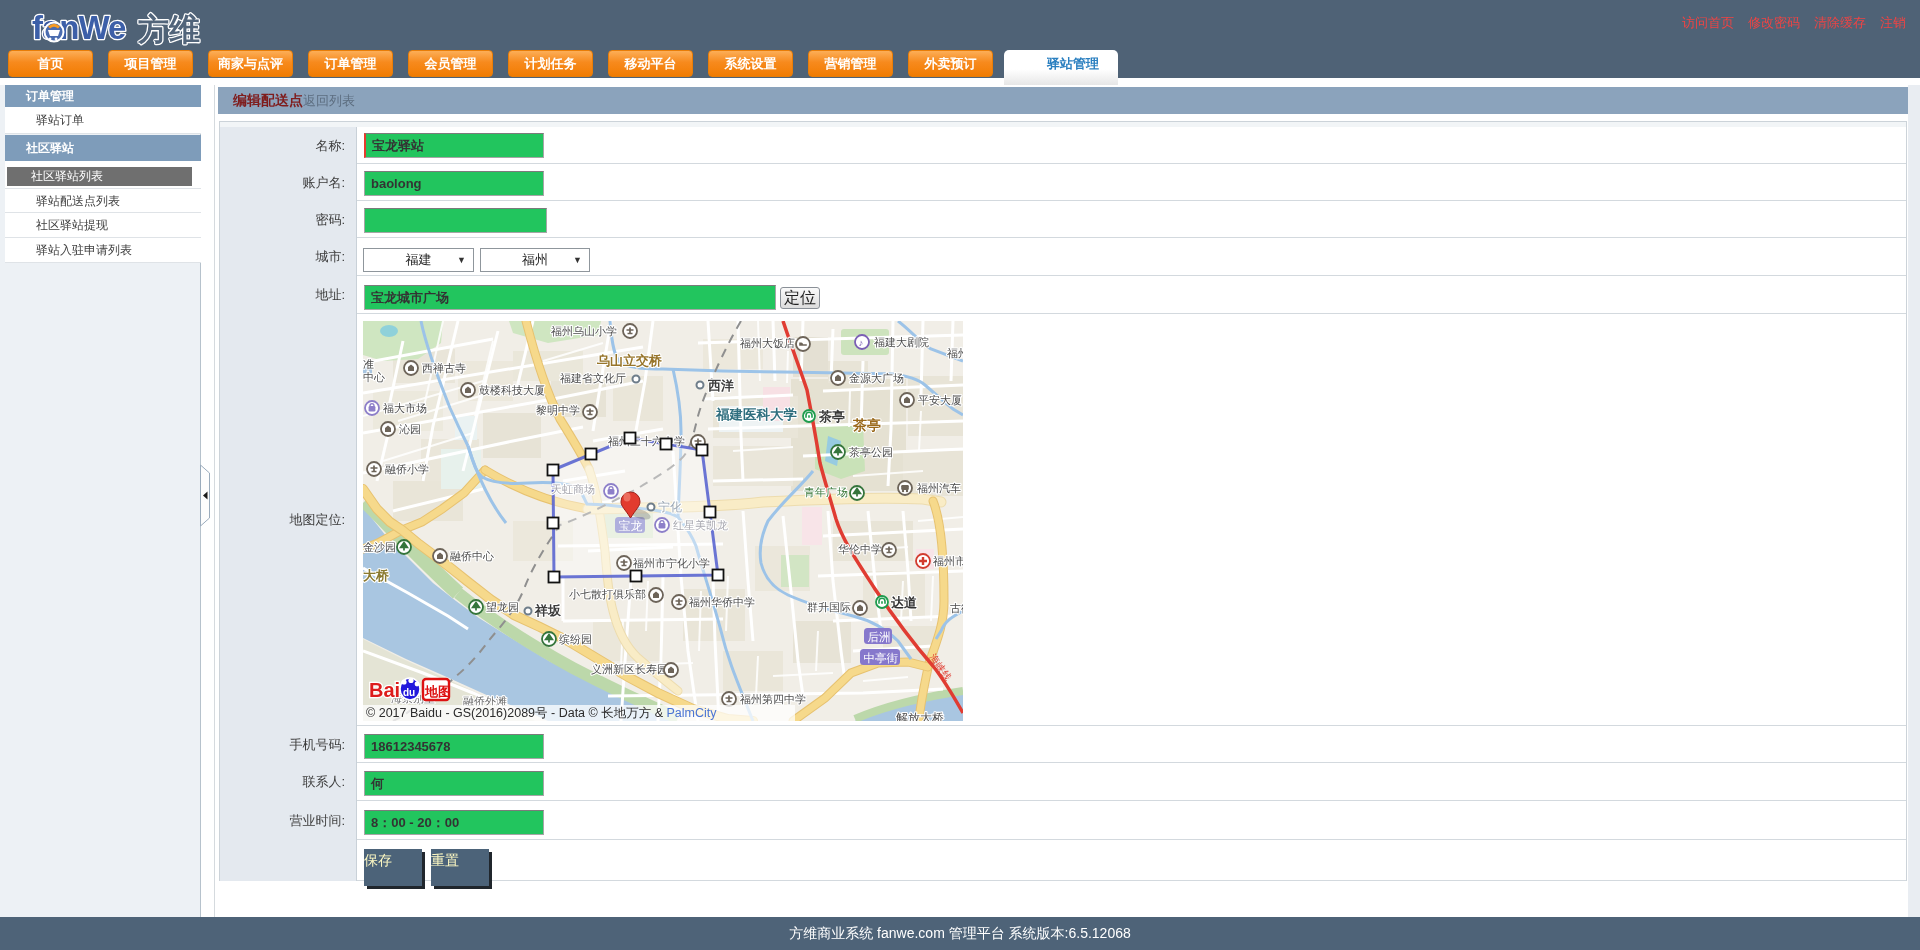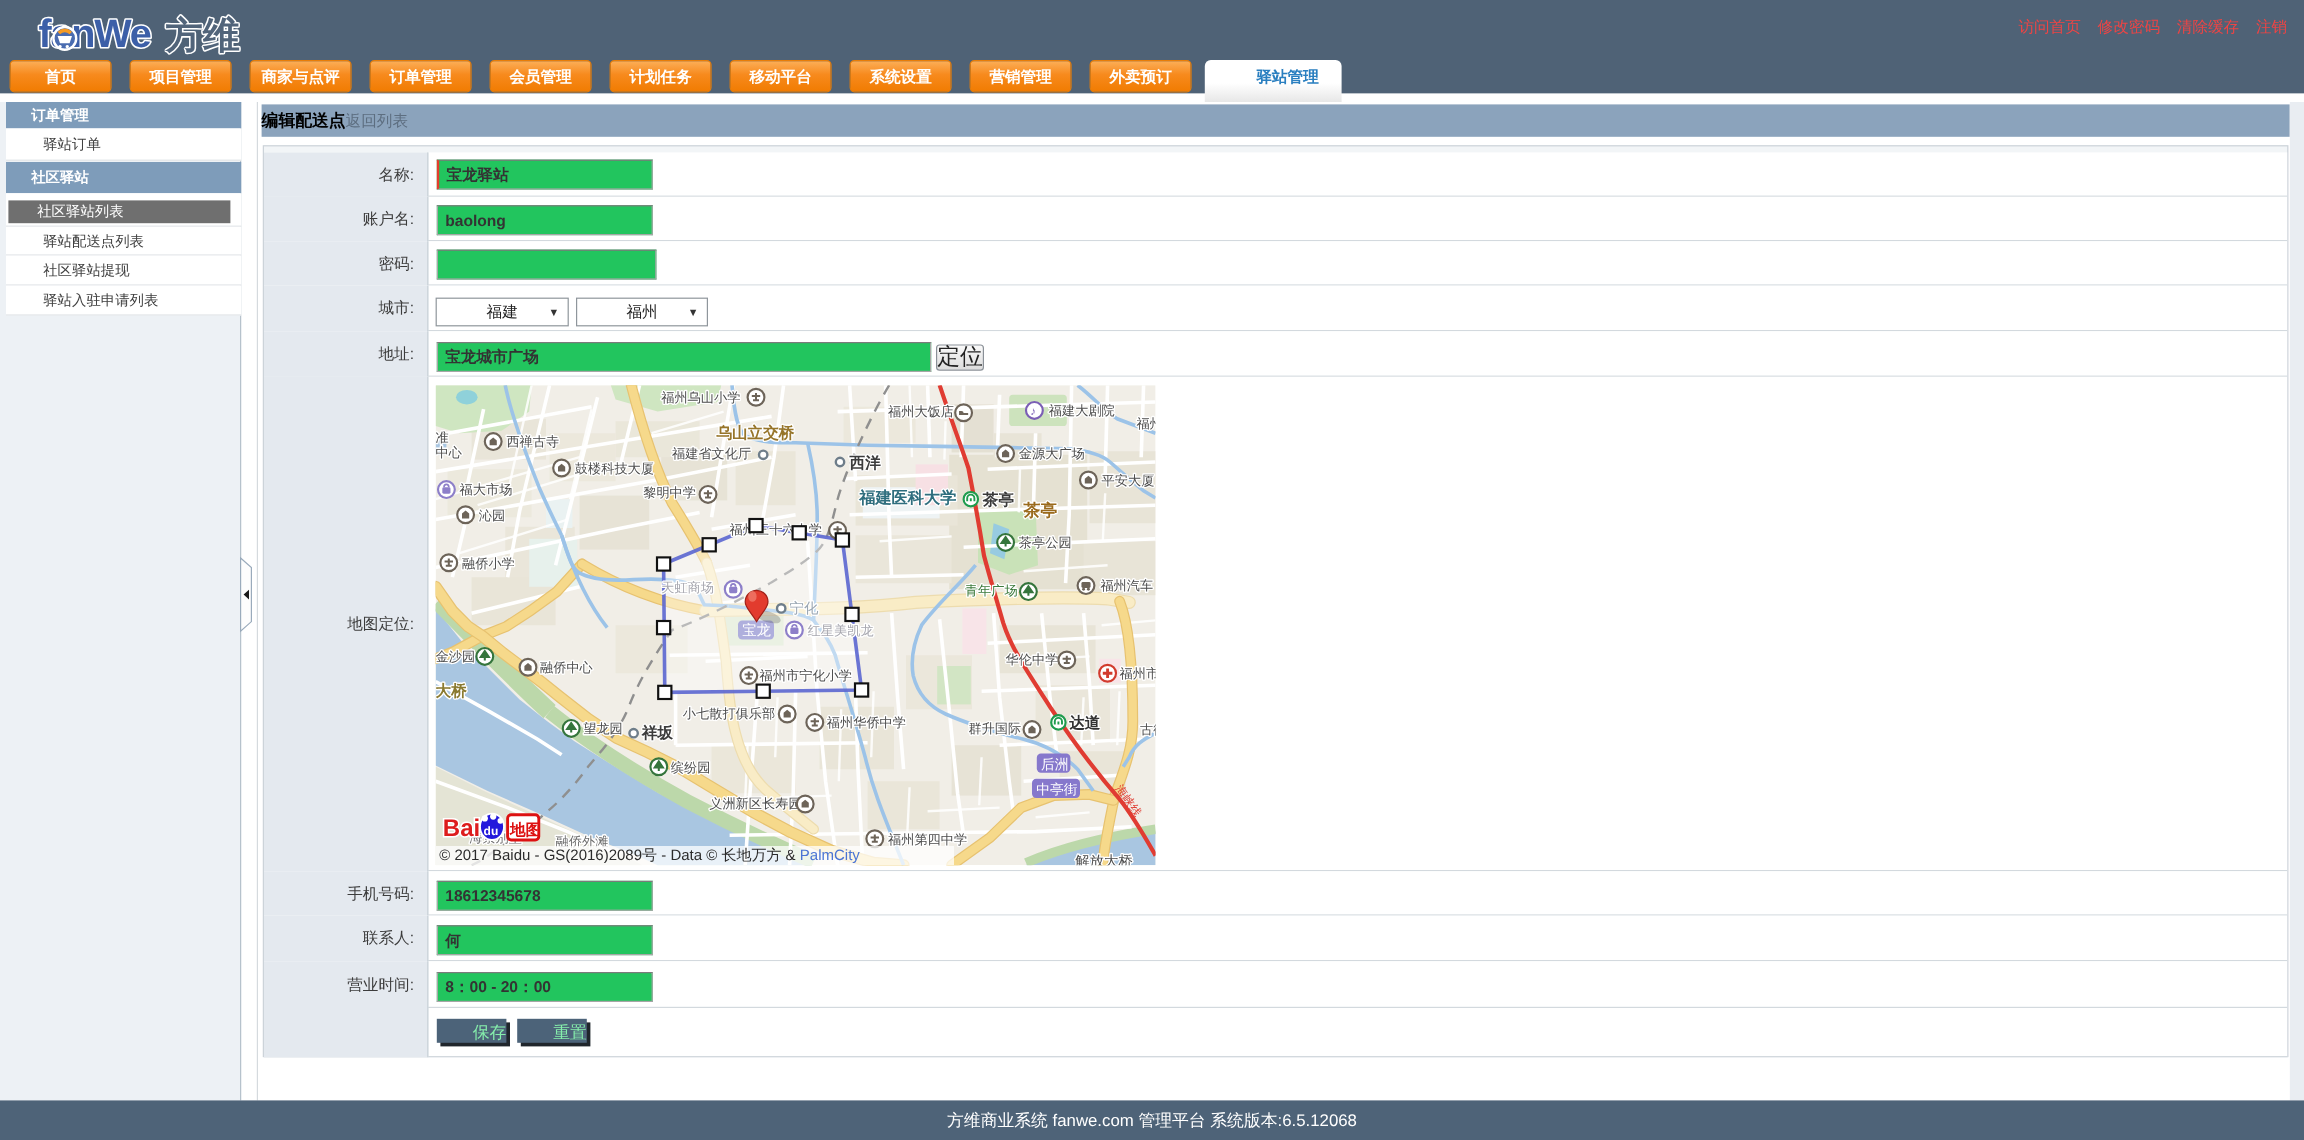--- a/index.html
+++ b/index.html
@@ -19,36 +19,36 @@
 .sbh{position:absolute;left:5px;width:196px;background:#7e9cba;color:#fff;
  font-size:12px;font-weight:bold;line-height:22px;padding-left:21px;box-sizing:border-box;}
 .sbi{position:absolute;left:5px;width:196px;background:#fff;color:#404040;font-size:12px;
  border-bottom:1px solid #dfe3e7;box-sizing:border-box;padding-left:31px;}
 #sbsel{position:absolute;left:7px;top:167px;width:185px;height:19px;background:#6f6f6f;
  color:#fff;font-size:12px;line-height:19px;padding-left:24px;box-sizing:border-box;}
 
 #rightstrip{left:1908px;top:85px;width:12px;height:832px;background:#e9edf2;}
 #panel{left:214px;top:85px;width:1694px;height:832px;background:#fff;border-left:1px solid #d5dade;box-sizing:border-box;}
 #hdrbar{left:218px;top:87px;width:1690px;height:27px;background:#8ba3bc;}
-#hdrbar b{color:#000000;font-size:14px;line-height:27px;display:inline-block;}
+#hdrbar b{color:#7f1d1d;font-size:14px;margin-left:15px;line-height:27px;display:inline-block;}
 #hdrbar span{color:#5d6e80;font-size:13px;line-height:27px;}
 #twrap{left:219px;top:121px;width:1688px;height:760px;background:#f2f5f7;border:1px solid #ccd3d9;box-sizing:border-box;}
 .row{position:absolute;left:220px;width:1686px;background:#fff;border-bottom:1px solid #d3d9de;box-sizing:border-box;}
 .lab{position:absolute;left:220px;width:137px;background:#e4e9ef;border-right:1px solid #c9d1d8;
  box-sizing:border-box;color:#3c3c3c;font-size:13px;text-align:right;padding-right:11px;}
 .inp{position:absolute;left:364px;height:25px;border:1px solid #a6a6a6;border-top-color:#7b7b7b;
  box-sizing:border-box;font-size:13px;color:#333;padding-left:6px;background:#22c55e;line-height:23px;font-weight:bold;}
 .sel{position:absolute;height:24px;border:1px solid #8f969c;box-sizing:border-box;
  font-size:13px;color:#222;background:#fff;text-align:center;line-height:22px;}
 .sel i{position:absolute;right:7px;top:0;font-style:normal;font-size:9px;color:#333;}
 #locbtn{position:absolute;left:780px;width:40px;height:22px;background:linear-gradient(#fafafa,#dcdcdc);
- border:1px solid #8a9097;border-radius:3px;box-sizing:border-box;font-size:19px;color:#222;
+ border:1px solid #8a9097;border-radius:3px;box-sizing:border-box;font-size:16px;color:#222;
  text-align:center;line-height:20px;}
-.btn{position:absolute;width:58px;height:20px;background:#4c6379;color:#86efac;font-size:14px;
- text-align:right;line-height:23px;box-shadow:3px 3px 0 #20262c;}
+.btn{position:absolute;width:58px;height:37px;background:#4c6379;color:#fef9c3;font-size:14px;
+ text-align:left;line-height:23px;box-shadow:3px 3px 0 #20262c;}
 #footer{left:0;top:917px;width:1920px;height:33px;background:#4e6378;color:#fff;
  font-size:14px;text-align:center;line-height:33px;}
 </style></head><body>
 <div class="abs" id="hdr"></div>
 <svg class="abs" style="left:26px;top:6px" width="260" height="44">
  <text x="6" y="33" font-family="Liberation Sans" font-size="33" font-weight="bold" fill="#3c5fa8" stroke="#ffffff" stroke-width="2.6" paint-order="stroke" stroke-linejoin="round" letter-spacing="-1">f<tspan fill="#39589f">a</tspan>nWe</text>
  <circle cx="28" cy="26" r="9.5" fill="#4a6cb0" stroke="#fff" stroke-width="2"></circle>
  <path d="M22,24 h12 l-2,6 h-8 z M24,31.5 a1.4,1.4 0 1 0 0.1,0 M30,31.5 a1.4,1.4 0 1 0 0.1,0" fill="#fff"></path>
  <path d="M23,21.5 q5,-4.5 10,0" stroke="#f59a23" stroke-width="3" fill="none"></path>
  <text x="112" y="34" font-family="Liberation Sans" font-size="31" font-weight="bold" fill="#51647a" stroke="#ffffff" stroke-width="2.6" paint-order="stroke" stroke-linejoin="round">方维</text>

